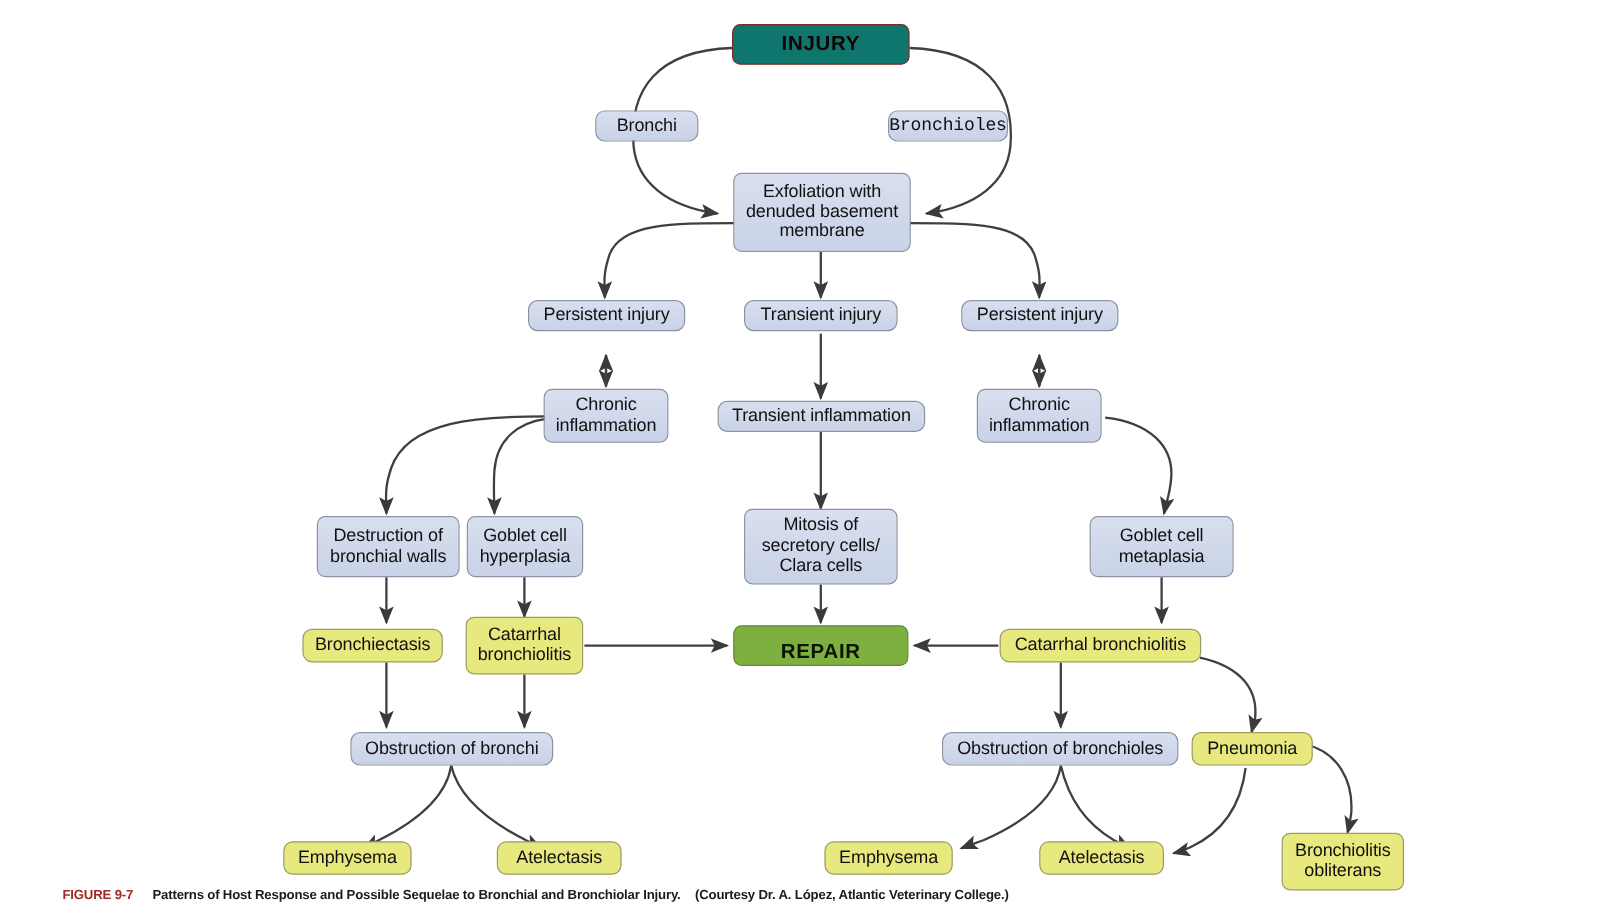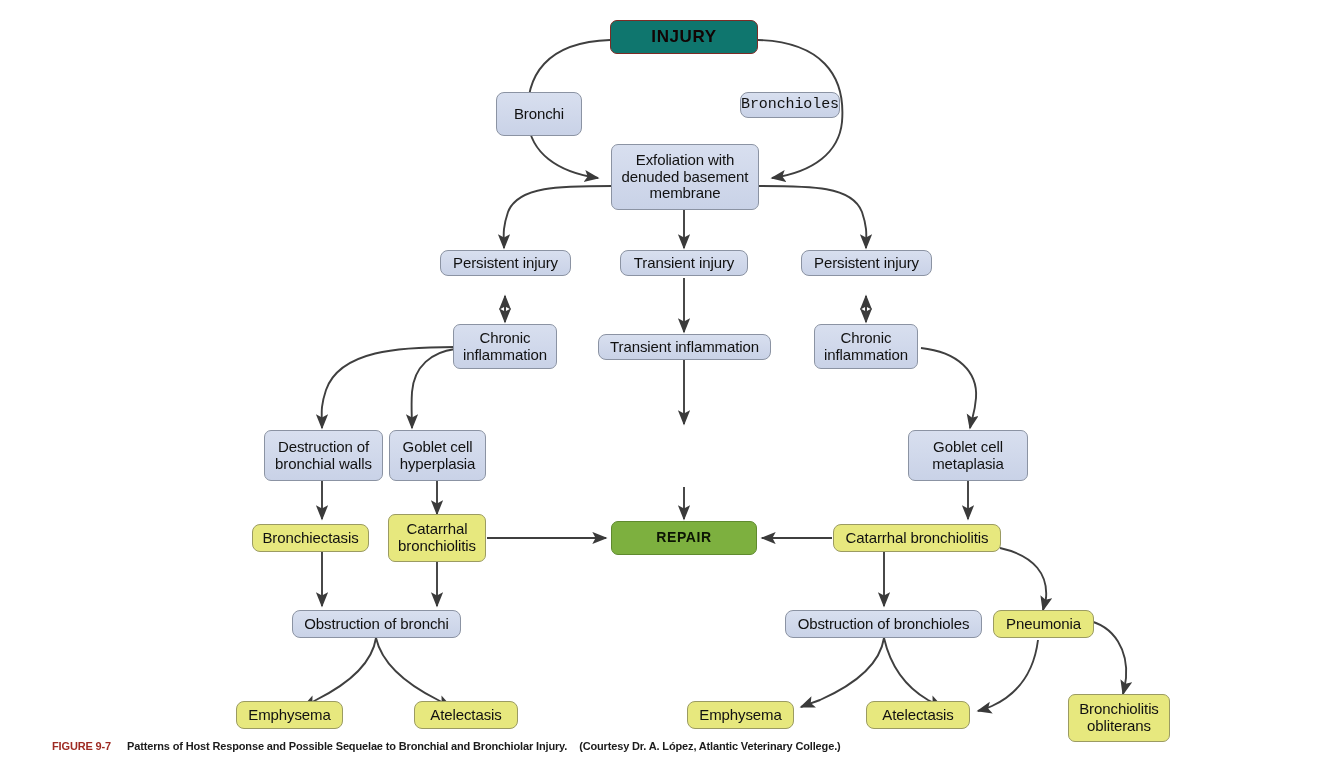--- a/index.html
+++ b/index.html
@@ -56,24 +56,25 @@
     background: #0f766e;
     border-color: #7d2b26;
     font-size: 17px;
     font-weight: bold;
     letter-spacing: 0.6px;
     color: #120404;
   }
   .node.green {
     background: #7db03f;
     border-color: #5f8a2e;
-    font-size: 14px;
+    font-size: 17px;
     font-weight: bold;
     letter-spacing: 0.6px;
     color: #0c1504;
+    align-items: flex-end;
   }
   .node.pill { border-radius: 8px; }
 
   
   #caption {
     position: absolute;
     left: 52px;
     top: 740px;
     width: 1240px;
     font-size: 11px;
@@ -157,21 +158,21 @@
       <path d="M1038,640 C1034,672 1018,694 992,706 C986,709 982,710 978,711"></path>
 
       <path d="M1086,620 C1116,626 1128,652 1126,678 C1125,686 1124,690 1123,694"></path>
     </g>
   </svg>
 
   <div class="node red" style="left:610px; top:20px; width:148px; height:34px;">
     <span>INJURY</span>
   </div>
 
-  <div class="node blue pill" style="left:496px; top:92px; width:86px; height:44px;">
+  <div class="node blue pill" style="left:496px; top:92px; width:86px; height:26px;">
     <span>Bronchi</span>
   </div>
 
   <div class="node blue pill" style="left:740px; top:92px; width:100px; height:26px;font-family:Liberation Mono, monospace;">
     <span>Bronchioles</span>
   </div>
 
   <div class="node blue" style="left:611px; top:144px; width:148px; height:66px;">
     <span>Exfoliation with
 denuded basement
@@ -207,20 +208,25 @@
   <div class="node blue" style="left:264px; top:430px; width:119px; height:51px;">
     <span>Destruction of
 bronchial walls</span>
   </div>
 
   <div class="node blue" style="left:389px; top:430px; width:97px; height:51px;">
     <span>Goblet cell
 hyperplasia</span>
   </div>
 
+  <div class="node blue" style="left:620px; top:424px; width:128px; height:63px;">
+    <span>Mitosis of
+secretory cells/
+Clara cells</span>
+  </div>
 
   <div class="node blue" style="left:908px; top:430px; width:120px; height:51px;">
     <span>Goblet cell
 metaplasia</span>
   </div>
 
   <div class="node yellow pill" style="left:252px; top:524px; width:117px; height:28px;">
     <span>Bronchiectasis</span>
   </div>
 

